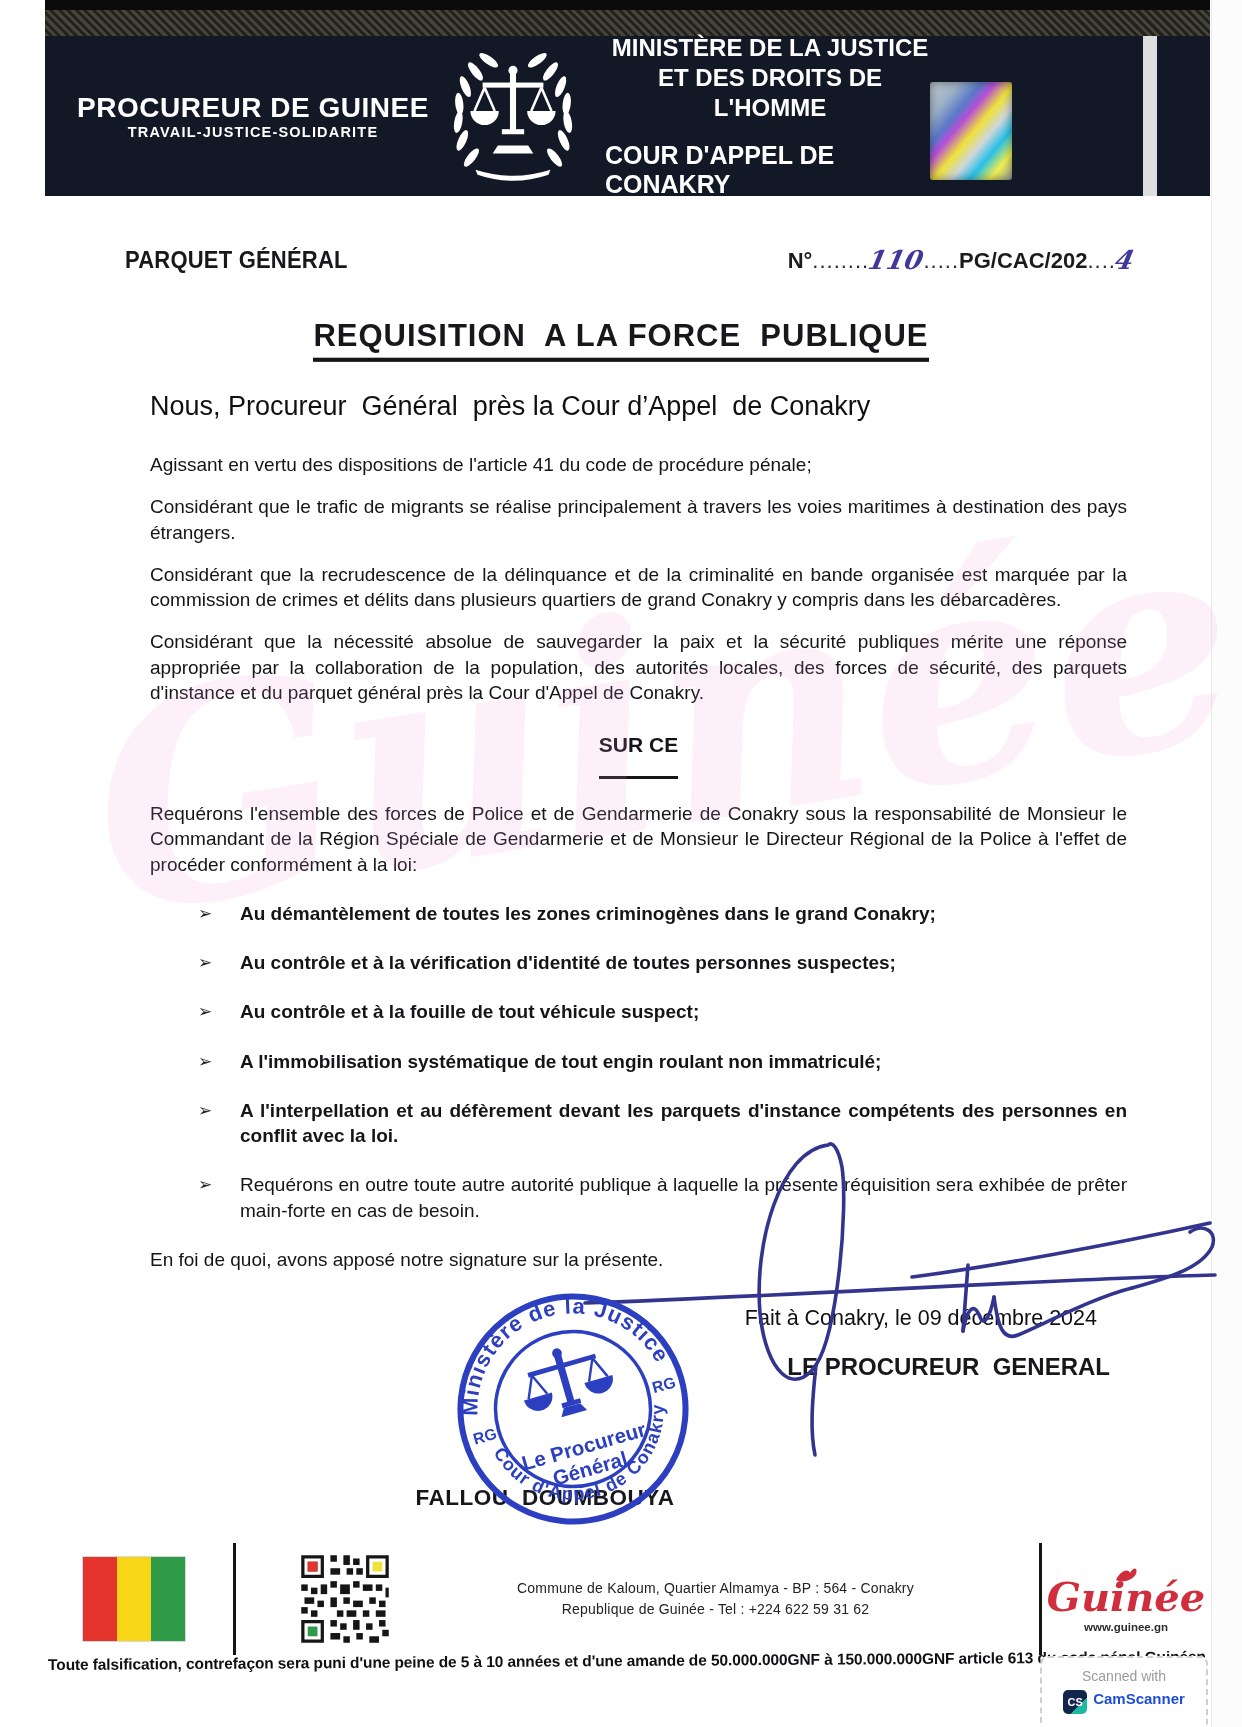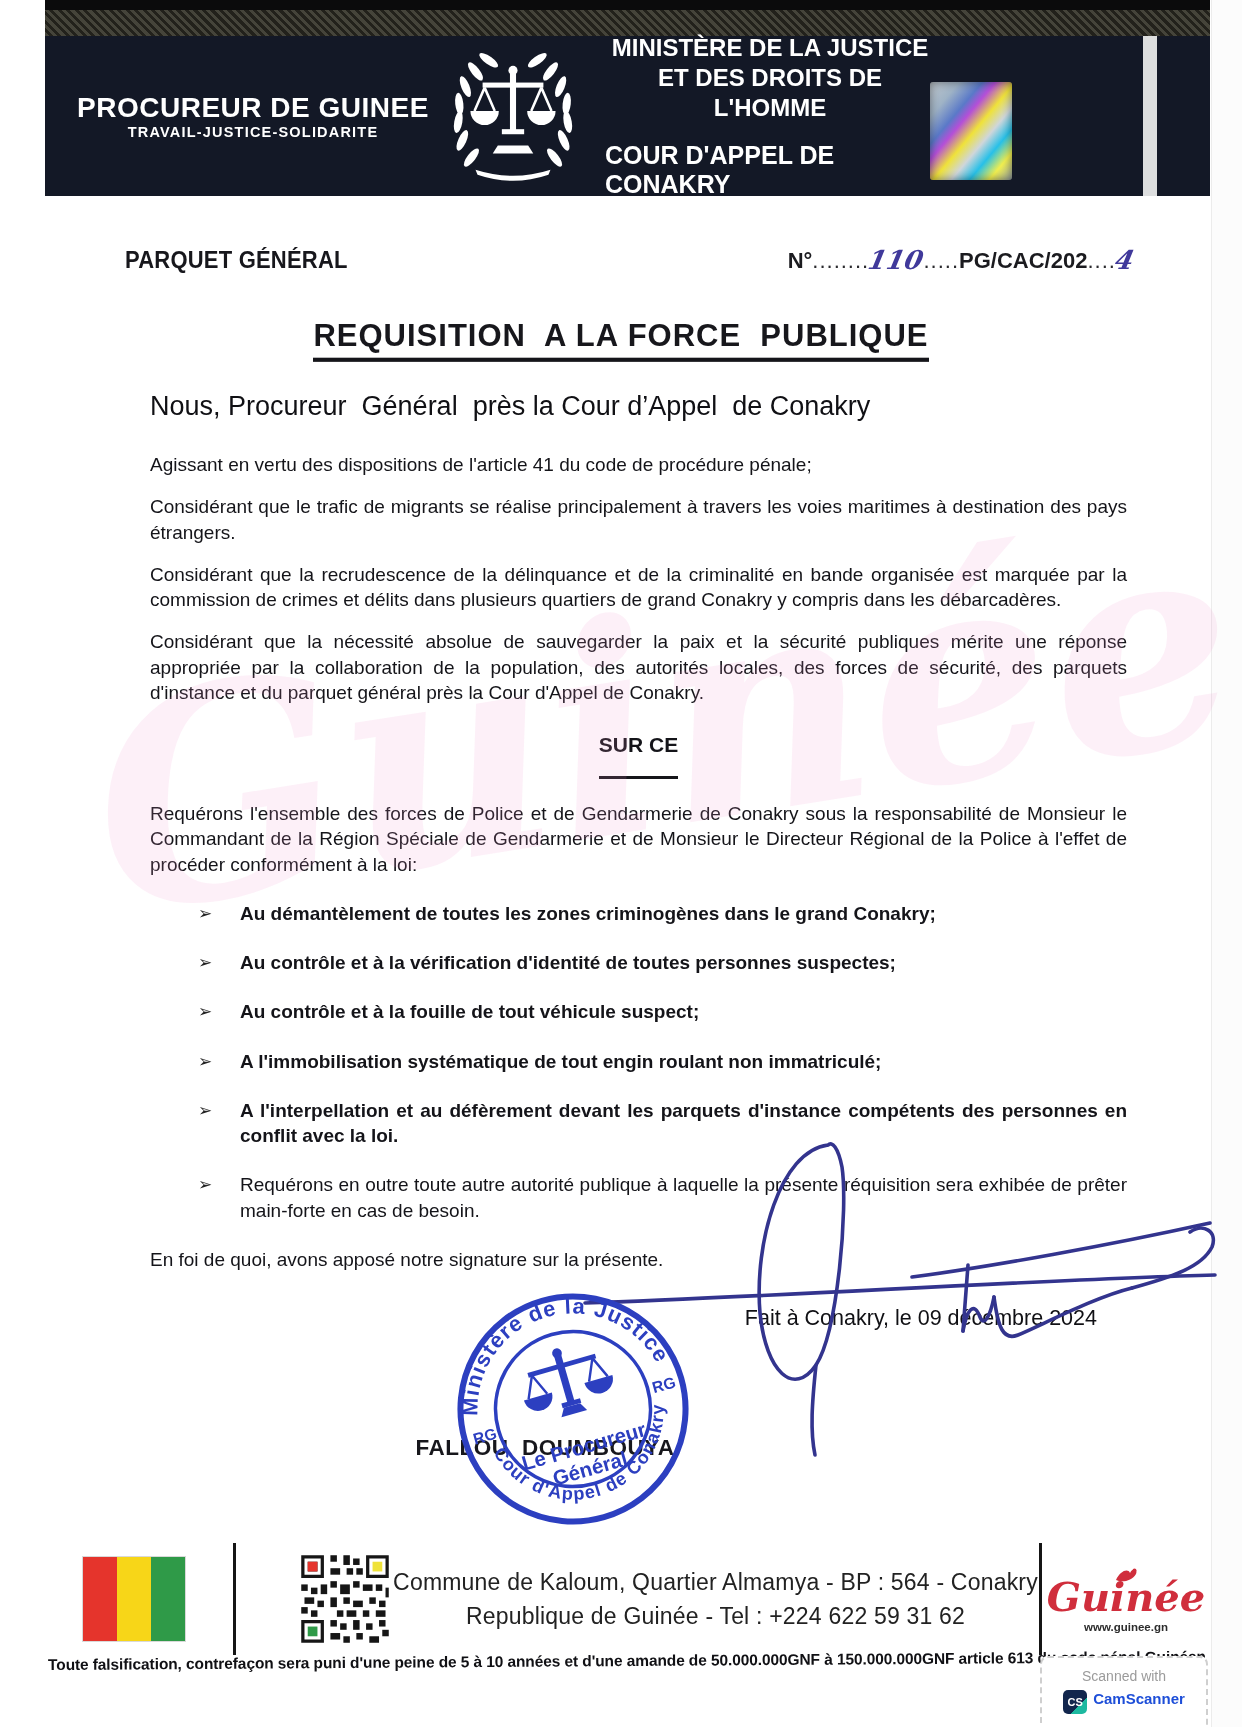--- a/index.html
+++ b/index.html
@@ -67,21 +67,21 @@
     font-family:"DejaVu Serif",serif;font-style:italic;font-weight:bold;font-size:290px;
     color:rgba(238,150,203,.14);transform:rotate(-9deg);pointer-events:none;}
 
   
   .footer{position:absolute;left:45px;top:1538px;width:1165px;height:122px;
     display:flex;align-items:center;}
   .flag{margin-left:38px;width:102px;height:84px;display:flex;box-shadow:0 0 0 1px rgba(0,0,0,.15);}
   .flag div{flex:1;}
   .fdiv{width:3px;height:112px;background:#151515;margin-left:48px;}
   .qr{width:94px;height:94px;margin-left:62px;}
-  .addr{flex:1;text-align:center;font-size:23px;line-height:1.5;color:#222;letter-spacing:.2px;}
+  .addr{flex:1;text-align:center;font-size:14px;line-height:1.5;color:#222;letter-spacing:.2px;}
   .fdiv2{width:3px;height:112px;background:#151515;}
   .glogo{width:168px;text-align:center;}
   .glogo .gtext{font-family:"DejaVu Serif",serif;font-style:italic;font-weight:bold;
     font-size:40px;color:#d02e3c;line-height:1;}
   .glogo .gurl{font-size:11.5px;font-weight:bold;color:#2c2c2c;margin-top:4px;}
   .gbird{display:block;margin:0 auto -6px auto;}
 
   .warning{position:absolute;left:48px;top:1652px;width:1165px;font-weight:bold;font-size:15.5px;
     color:#101014;transform:rotate(-.4deg);letter-spacing:-.1px;}
 
@@ -204,20 +204,21 @@
       <li>
           <span class="mk">➢</span>
           <span>Requérons en outre toute autre autorité publique à laquelle la présente réquisition sera exhibée de prêter main-forte en cas de besoin.</span>
         </li>
     </ul>
 
     <p class="closing">En foi de quoi, avons apposé notre signature sur la présente.</p>
   </div>
 
   <div class="date-line">Fait à Conakry, le 09 décembre 2024</div>
+  <div class="proc-title pre">LE PROCUREUR  GENERAL</div>
   <div class="proc-name pre">FALLOU  DOUMBOUYA</div>
 
   <svg class="sig" viewBox="0 0 660 350">
     <g stroke="#33348e" stroke-width="3.6" fill="none" stroke-linecap="round">
       <path d="M258,20 C210,26 184,118 190,188 C196,248 224,272 246,240 C268,206 278,82 272,42 C268,22 262,16 258,20"></path>
       <path d="M246,240 C242,278 240,306 245,330"></path>
       <path d="M15,178 C200,172 480,154 645,150"></path>
       <path d="M640,98 C540,120 420,142 342,152"></path>
       <path d="M398,140 L393,206"></path>
       <path d="M393,206 C397,184 404,176 410,192 C414,202 420,192 424,172"></path>

